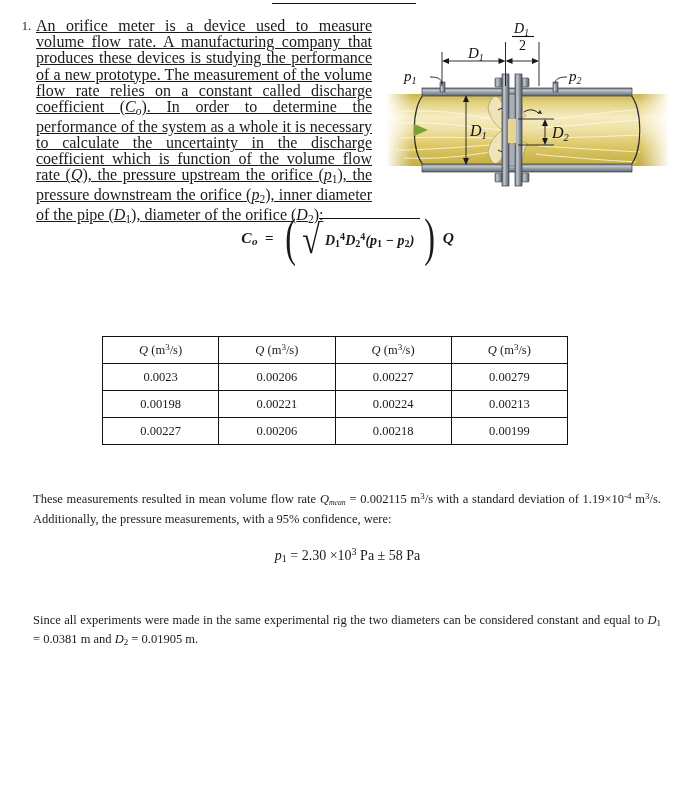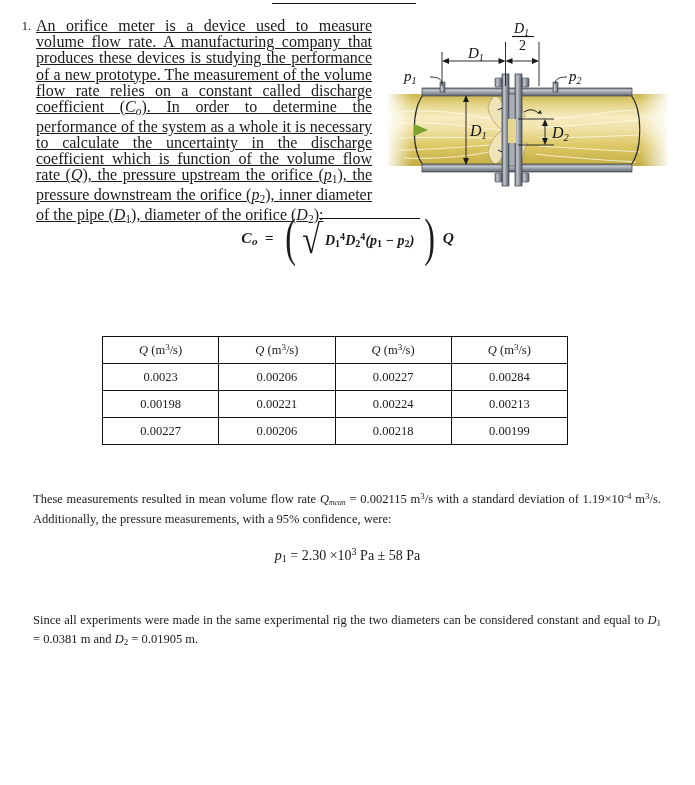--- a/index.html
+++ b/index.html
@@ -413,21 +413,21 @@
       <tr>
         <td class="hdr"><i class="v">Q</i>&nbsp;(m<sup class="sp">3</sup>/s)</td>
         <td class="hdr"><i class="v">Q</i>&nbsp;(m<sup class="sp">3</sup>/s)</td>
         <td class="hdr"><i class="v">Q</i>&nbsp;(m<sup class="sp">3</sup>/s)</td>
         <td class="hdr"><i class="v">Q</i>&nbsp;(m<sup class="sp">3</sup>/s)</td>
       </tr>
       <tr>
         <td>0.0023</td>
         <td>0.00206</td>
         <td>0.00227</td>
-        <td>0.00284</td>
+        <td>0.00279</td>
       </tr>
       <tr>
         <td>0.00198</td>
         <td>0.00221</td>
         <td>0.00224</td>
         <td>0.00213</td>
       </tr>
       <tr>
         <td>0.00227</td>
         <td>0.00206</td>

